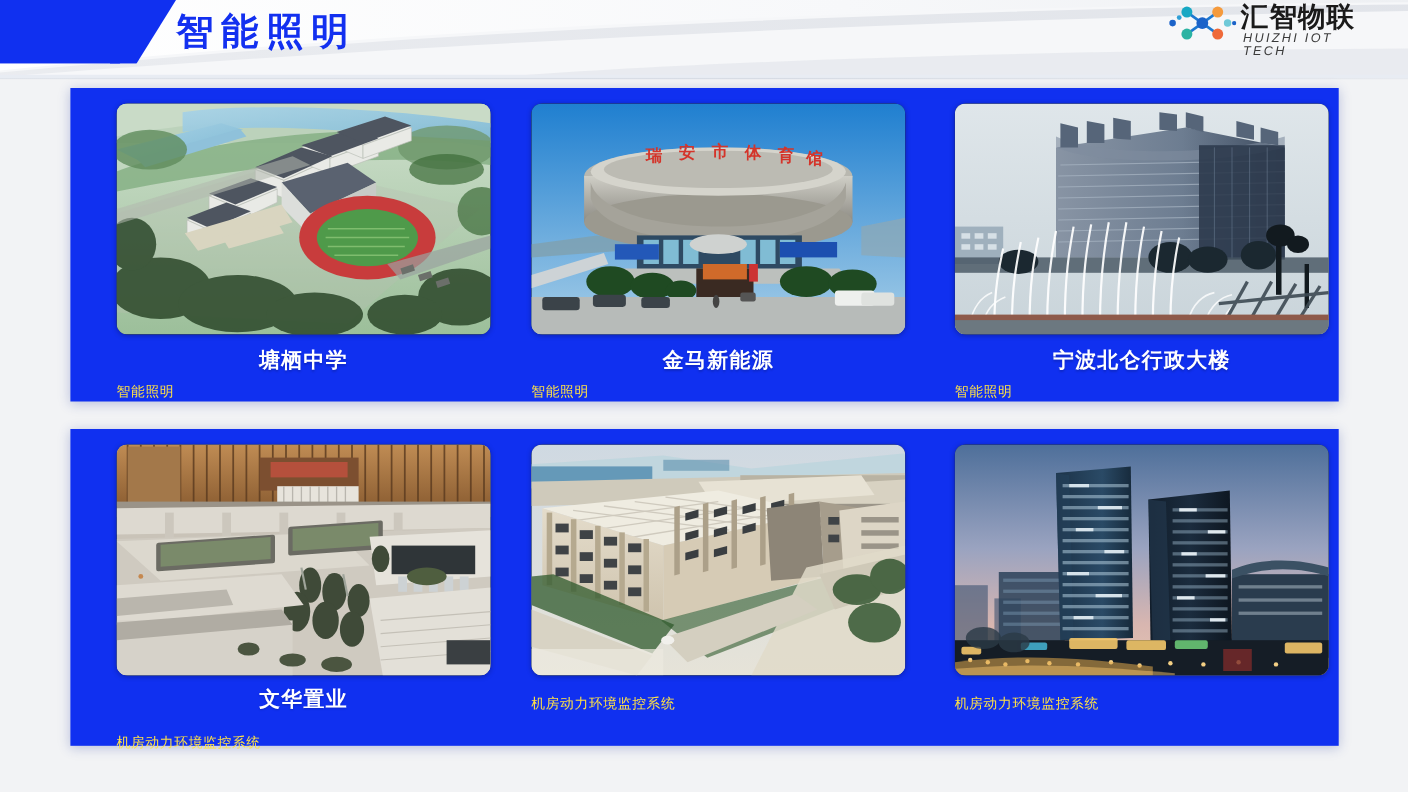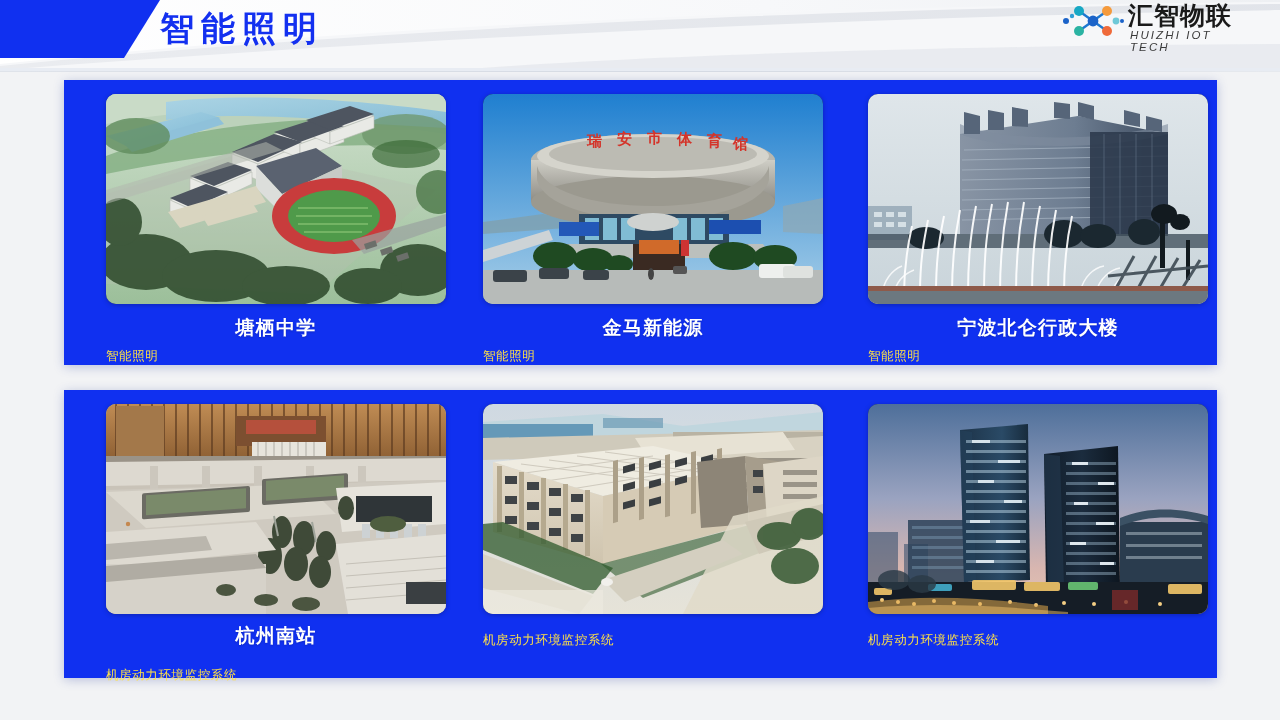--- a/index.html
+++ b/index.html
@@ -522,21 +522,21 @@
           </g>
           <rect x="300" y="178" width="40" height="22" fill="#3a3f42"></rect>
           <g fill="#4b5540">
             <ellipse cx="120" cy="186" rx="10" ry="6"></ellipse>
             <ellipse cx="160" cy="196" rx="12" ry="6"></ellipse>
             <ellipse cx="200" cy="200" rx="14" ry="7"></ellipse>
           </g>
           <circle cx="22" cy="120" r="2.2" fill="#c5884f"></circle>
         </svg>
       </div>
-      <div class="cap-title">杭州南站</div>
+      <div class="cap-title">文华置业</div>
       <div class="cap-sub">机房动力环境监控系统</div>
     </div>
 
     <div class="card c1">
       <div class="thumb">
         <svg viewBox="0 0 340 210" preserveAspectRatio="none">
           <defs>
             <linearGradient id="g5sky" x1="0" y1="0" x2="0" y2="1">
               <stop offset="0" stop-color="#cfd9e2"></stop>
                 <stop offset="1" stop-color="#e6e3d8"></stop>

